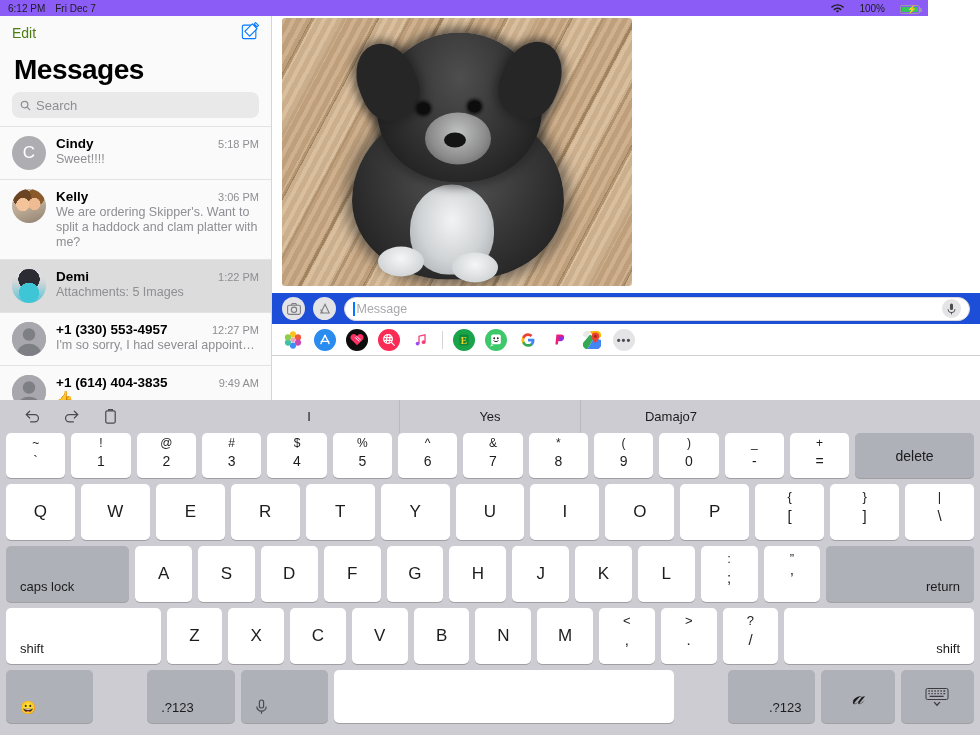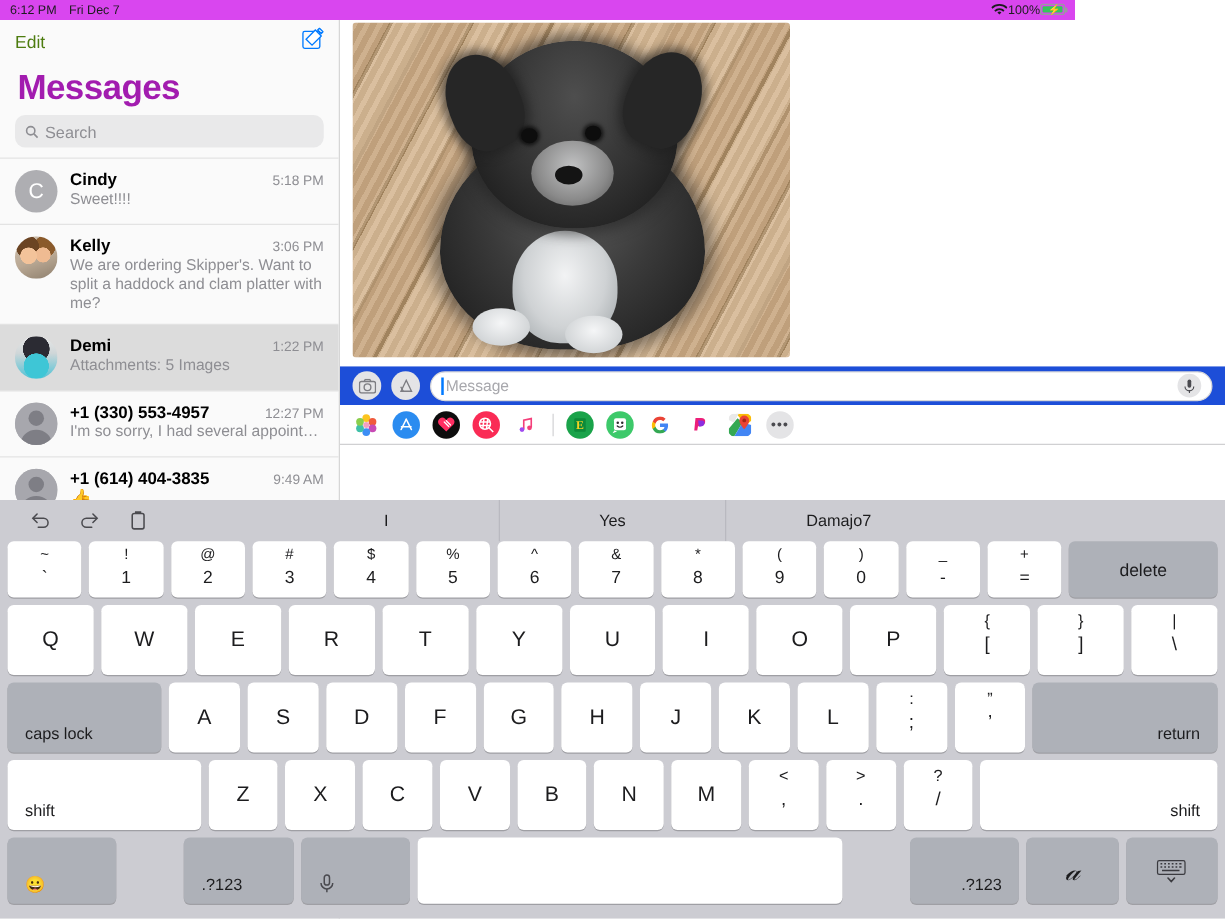--- a/index.html
+++ b/index.html
@@ -7,28 +7,28 @@
     width: 980px; height: 735px;
     font-family: "Liberation Sans", sans-serif;
     overflow: hidden;
     background: #ffffff;
     -webkit-font-smoothing: antialiased;
   }
   #app { position: relative; width: 980px; height: 735px; }
 
   
   .statusbar {
-    position: absolute; top: 0; left: 0; width: 860px; height: 16px;
+    position: absolute; top: 0; left: 0; width: 928px; height: 16px;
     display: flex; align-items: center;
     font-size: 10px; color: #1c1c1e; padding: 0 8px;
-    background: #d946ef; z-index: 40;
+    background: #8b5cf6; z-index: 40;
   }
   .sb-time { font-weight: 400; margin-right: 10px; }
   .sb-date { font-weight: 400; }
-  .sb-right { margin-left: auto; display: flex; align-items: flex-start; gap: 0; }
+  .sb-right { margin-left: auto; display: flex; align-items: flex-end; gap: 15px; }
   .sb-batt-pct { font-size: 10px; }
   .batt {
     width: 20px; height: 9px; border: 1px solid #9a9a9f; border-radius: 2px;
     position: relative; display: inline-block;
   }
   .batt::after {
     content:""; position: absolute; right: -3px; top: 2.5px;
     width: 2px; height: 4px; background: #9a9a9f; border-radius: 0 1px 1px 0;
   }
   .batt-fill { position:absolute; left:1px; top:1px; bottom:1px; width: 16px; background:#34c759; border-radius:1px;}
@@ -40,21 +40,21 @@
     background: #fafafa; border-right: 1px solid #d6d6d6;
     overflow: hidden;
   }
   .sb-topbar {
     height: 34px; display: flex; align-items: center;
     justify-content: space-between; padding: 0 12px;
   }
   .edit-link { color: #4d7c0f; font-size: 14px; }
   .compose-icon { width: 18px; height: 18px; color:#007aff; }
 
-  .sb-title { font-size: 28px; font-weight: bold; padding: 4px 14px 6px 14px; letter-spacing:-0.5px; color:#a21caf;}
+  .sb-title { font-size: 28px; font-weight: bold; padding: 4px 14px 6px 14px; letter-spacing:-0.5px; color:#000000;}
   .search-wrap { padding: 0 12px 8px 12px; }
   .search-box {
     height: 26px; background: #e9e9ea; border-radius: 8px;
     display: flex; align-items: center; gap: 5px; padding: 0 8px;
   }
   .search-box .mag { width: 11px; height: 11px; color: #8e8e93; }
   .search-text { font-size: 13px; color: #8e8e93; }
 
   .convo-list { position: relative; }
   .convo {

